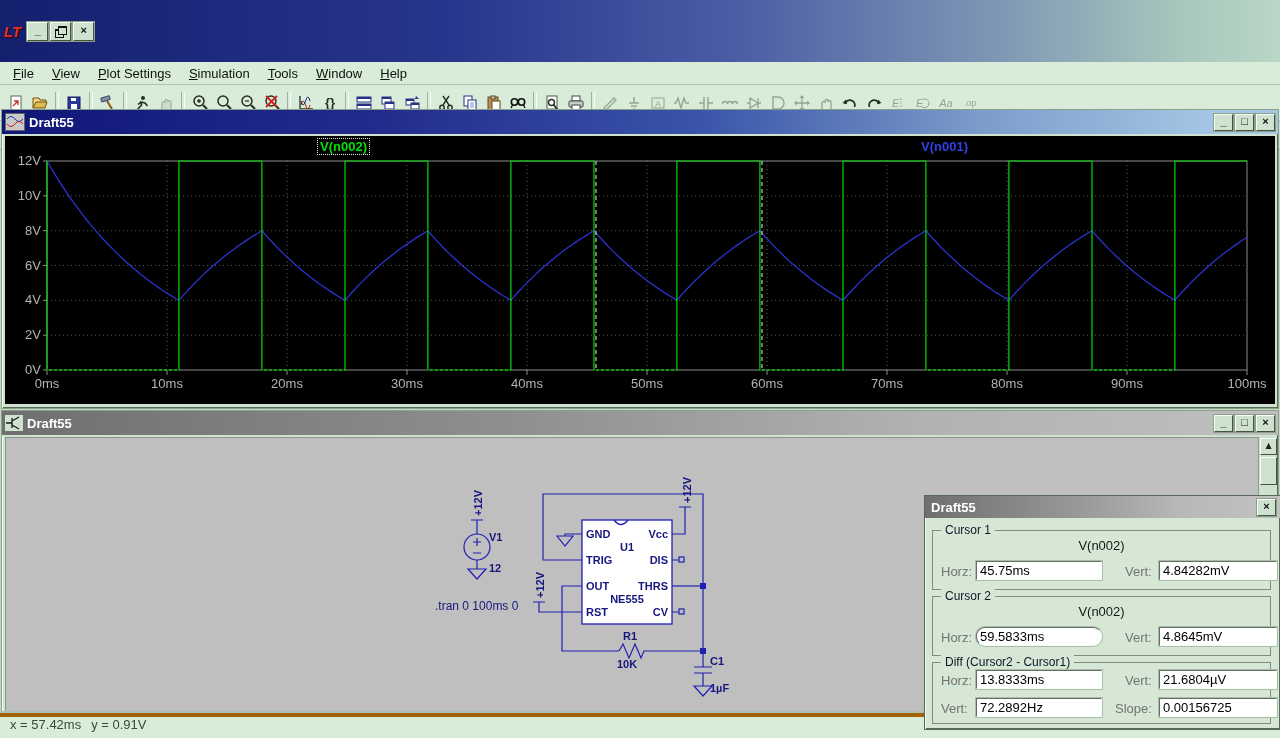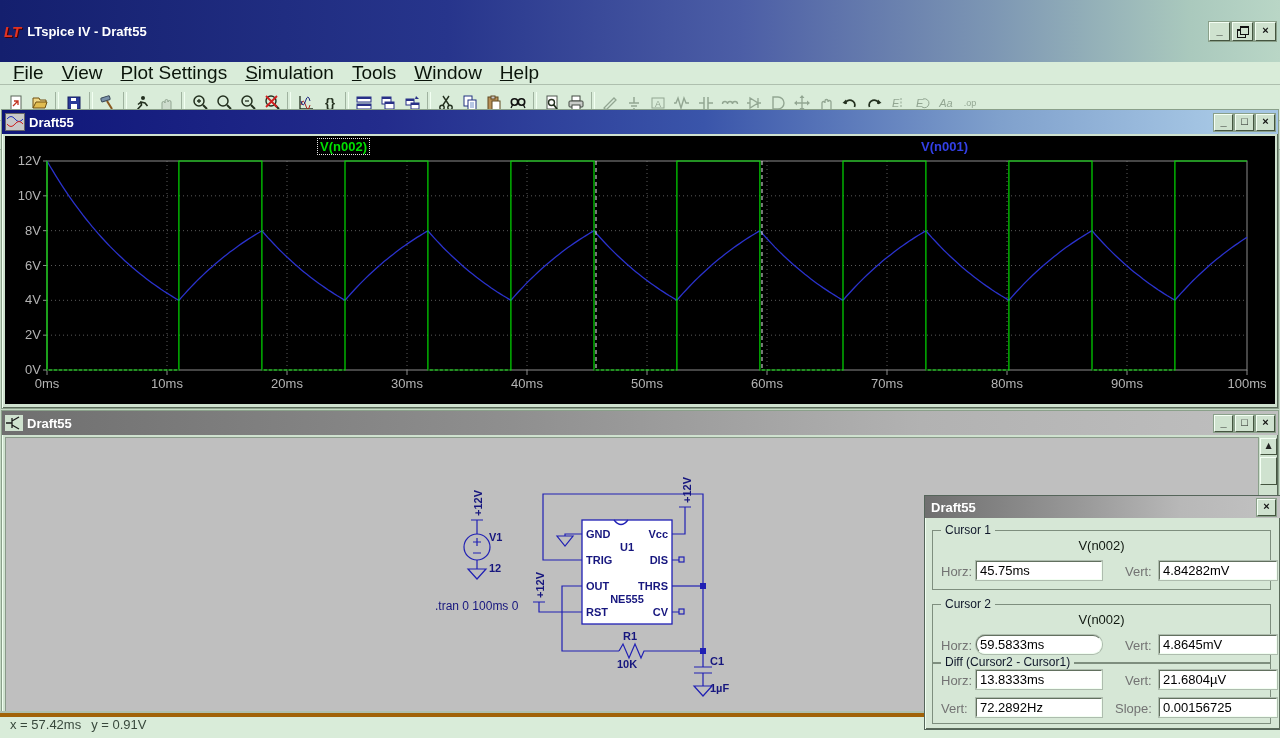--- a/index.html
+++ b/index.html
@@ -14,21 +14,21 @@
   .title-text{color:#fff;font-weight:bold;font-size:13px;flex:1;}
   .winbtns{display:flex;gap:2px;}
   .cbtn{width:19px;height:17px;background:#cfe2cf;border:1px solid;
     border-color:#f4fff4 #44543f #44543f #f4fff4;box-shadow:0 0 0 1px #8aa08a;
     font:bold 11px/15px "Liberation Sans",sans-serif;text-align:center;color:#111;
     position:relative;cursor:default;}
   .cbtn.small{width:17px;height:15px;line-height:13px;}
   .rest-a{position:absolute;left:4px;top:6px;width:7px;height:6px;border:1px solid #111;border-top-width:2px;background:#cfe2cf;}
   .rest-b{position:absolute;left:7px;top:3px;width:7px;height:6px;border:1px solid #111;border-top-width:2px;background:#cfe2cf;}
   .menubar{height:22px;background:#d9ecd9;display:flex;align-items:center;
-    border-bottom:1px solid #aebfae;padding-left:4px;font-size:19px;color:#0a140a;}
+    border-bottom:1px solid #aebfae;padding-left:4px;font-size:13px;color:#0a140a;}
   .menu-item{padding:2px 9px;}
   .menu-item u{text-decoration:underline;}
   .toolbar{height:35px;background:#d9ecd9;display:flex;align-items:center;
     border-bottom:1px solid #aebfae;padding-left:4px;}
   .tb-btn{width:24px;height:24px;display:flex;align-items:center;justify-content:center;}
   .tb-sep{width:2px;height:22px;margin:0 3px;border-left:1px solid #9fb29f;border-right:1px solid #f2fff2;}
   .tabbar{height:28px;background:#cfe2cf;display:flex;align-items:flex-end;padding-left:4px;gap:2px;
     border-bottom:1px solid #9fb29f;}
   .tab{display:flex;align-items:center;gap:5px;padding:3px 10px 4px 8px;font-size:13px;color:#0a140a;
     background:#d2e5d2;border:1px solid #7a8a7a;border-bottom:none;border-radius:4px 4px 0 0;height:19px;}
@@ -72,21 +72,20 @@
     border-top:4px solid #a16207;box-shadow:0 -2px 0 #aebfae;
     font-size:13px;color:#38483c;display:flex;align-items:flex-start;}
   #status-bar span{margin-left:10px;}
   svg text{font-family:"Liberation Sans",sans-serif;}
 </style>
 </head>
 <body>
 
 <div class="titlebar">
   <span class="lt-logo">LT</span>
-  <span class="title-text">LTspice IV - Draft55</span>
   <div class="winbtns">
     <div class="cbtn">_</div>
     <div class="cbtn">
         <span class="rest-a"></span>
         <span class="rest-b"></span>
       </div>
     <div class="cbtn">×</div>
   </div>
 </div>
 
@@ -526,21 +525,21 @@
 
   <div class="grp" style="top:34px;height:58px;">
     <span class="legend">Cursor 1</span>
     <div class="tname">V(n002)</div>
     <span class="fld-lbl" style="left:8px;top:33px;">Horz:</span>
     <input class="fld" style="left: 43px; top: 30px; width: 118px;" value="45.75ms">
     <span class="fld-lbl" style="left:192px;top:33px;">Vert:</span>
     <input class="fld" style="left: 226px; top: 30px; width: 110px;" value="4.84282mV">
   </div>
 
-  <div class="grp" style="top:108px;height:58px;">
+  <div class="grp" style="top:100px;height:58px;">
     <span class="legend">Cursor 2</span>
     <div class="tname">V(n002)</div>
     <span class="fld-lbl" style="left:8px;top:33px;">Horz:</span>
     <input class="fld" style="left: 43px; top: 30px; width: 118px; border-radius: 9px;" value="59.5833ms">
     <span class="fld-lbl" style="left:192px;top:33px;">Vert:</span>
     <input class="fld" style="left: 226px; top: 30px; width: 110px;" value="4.8645mV">
   </div>
 
   <div class="grp" style="top:166px;height:60px;">
     <span class="legend">Diff (Cursor2 - Cursor1)</span>

